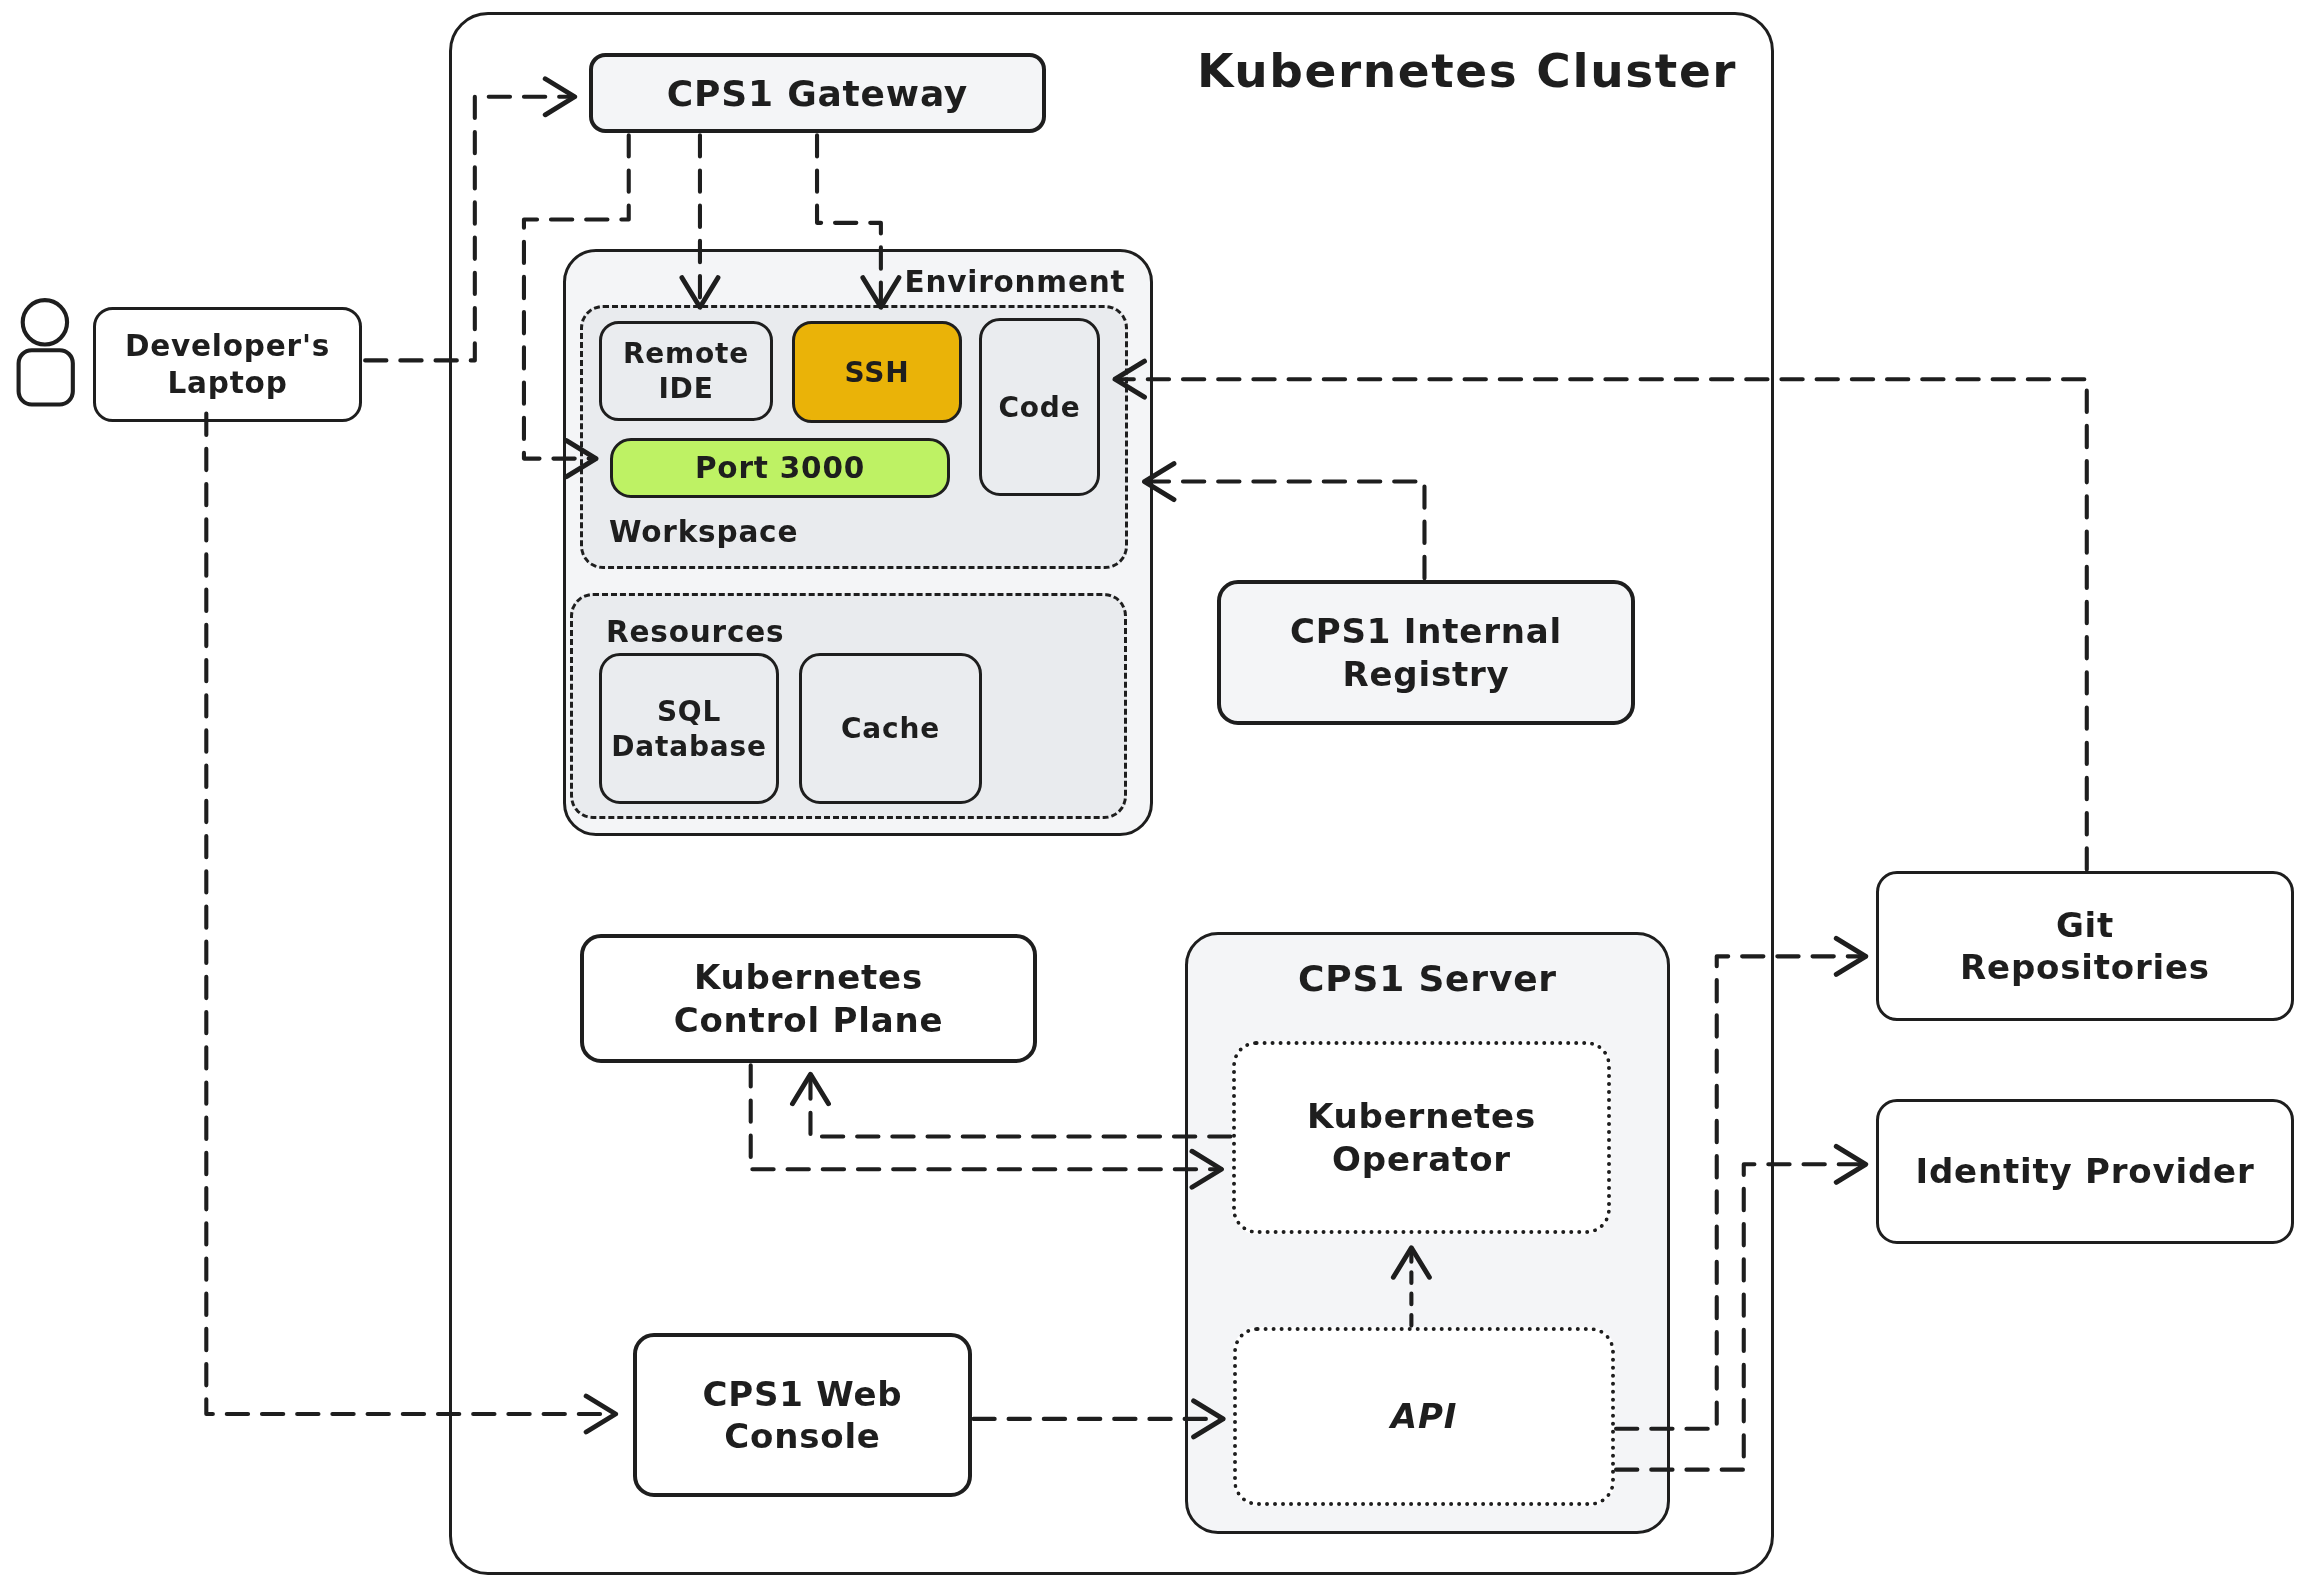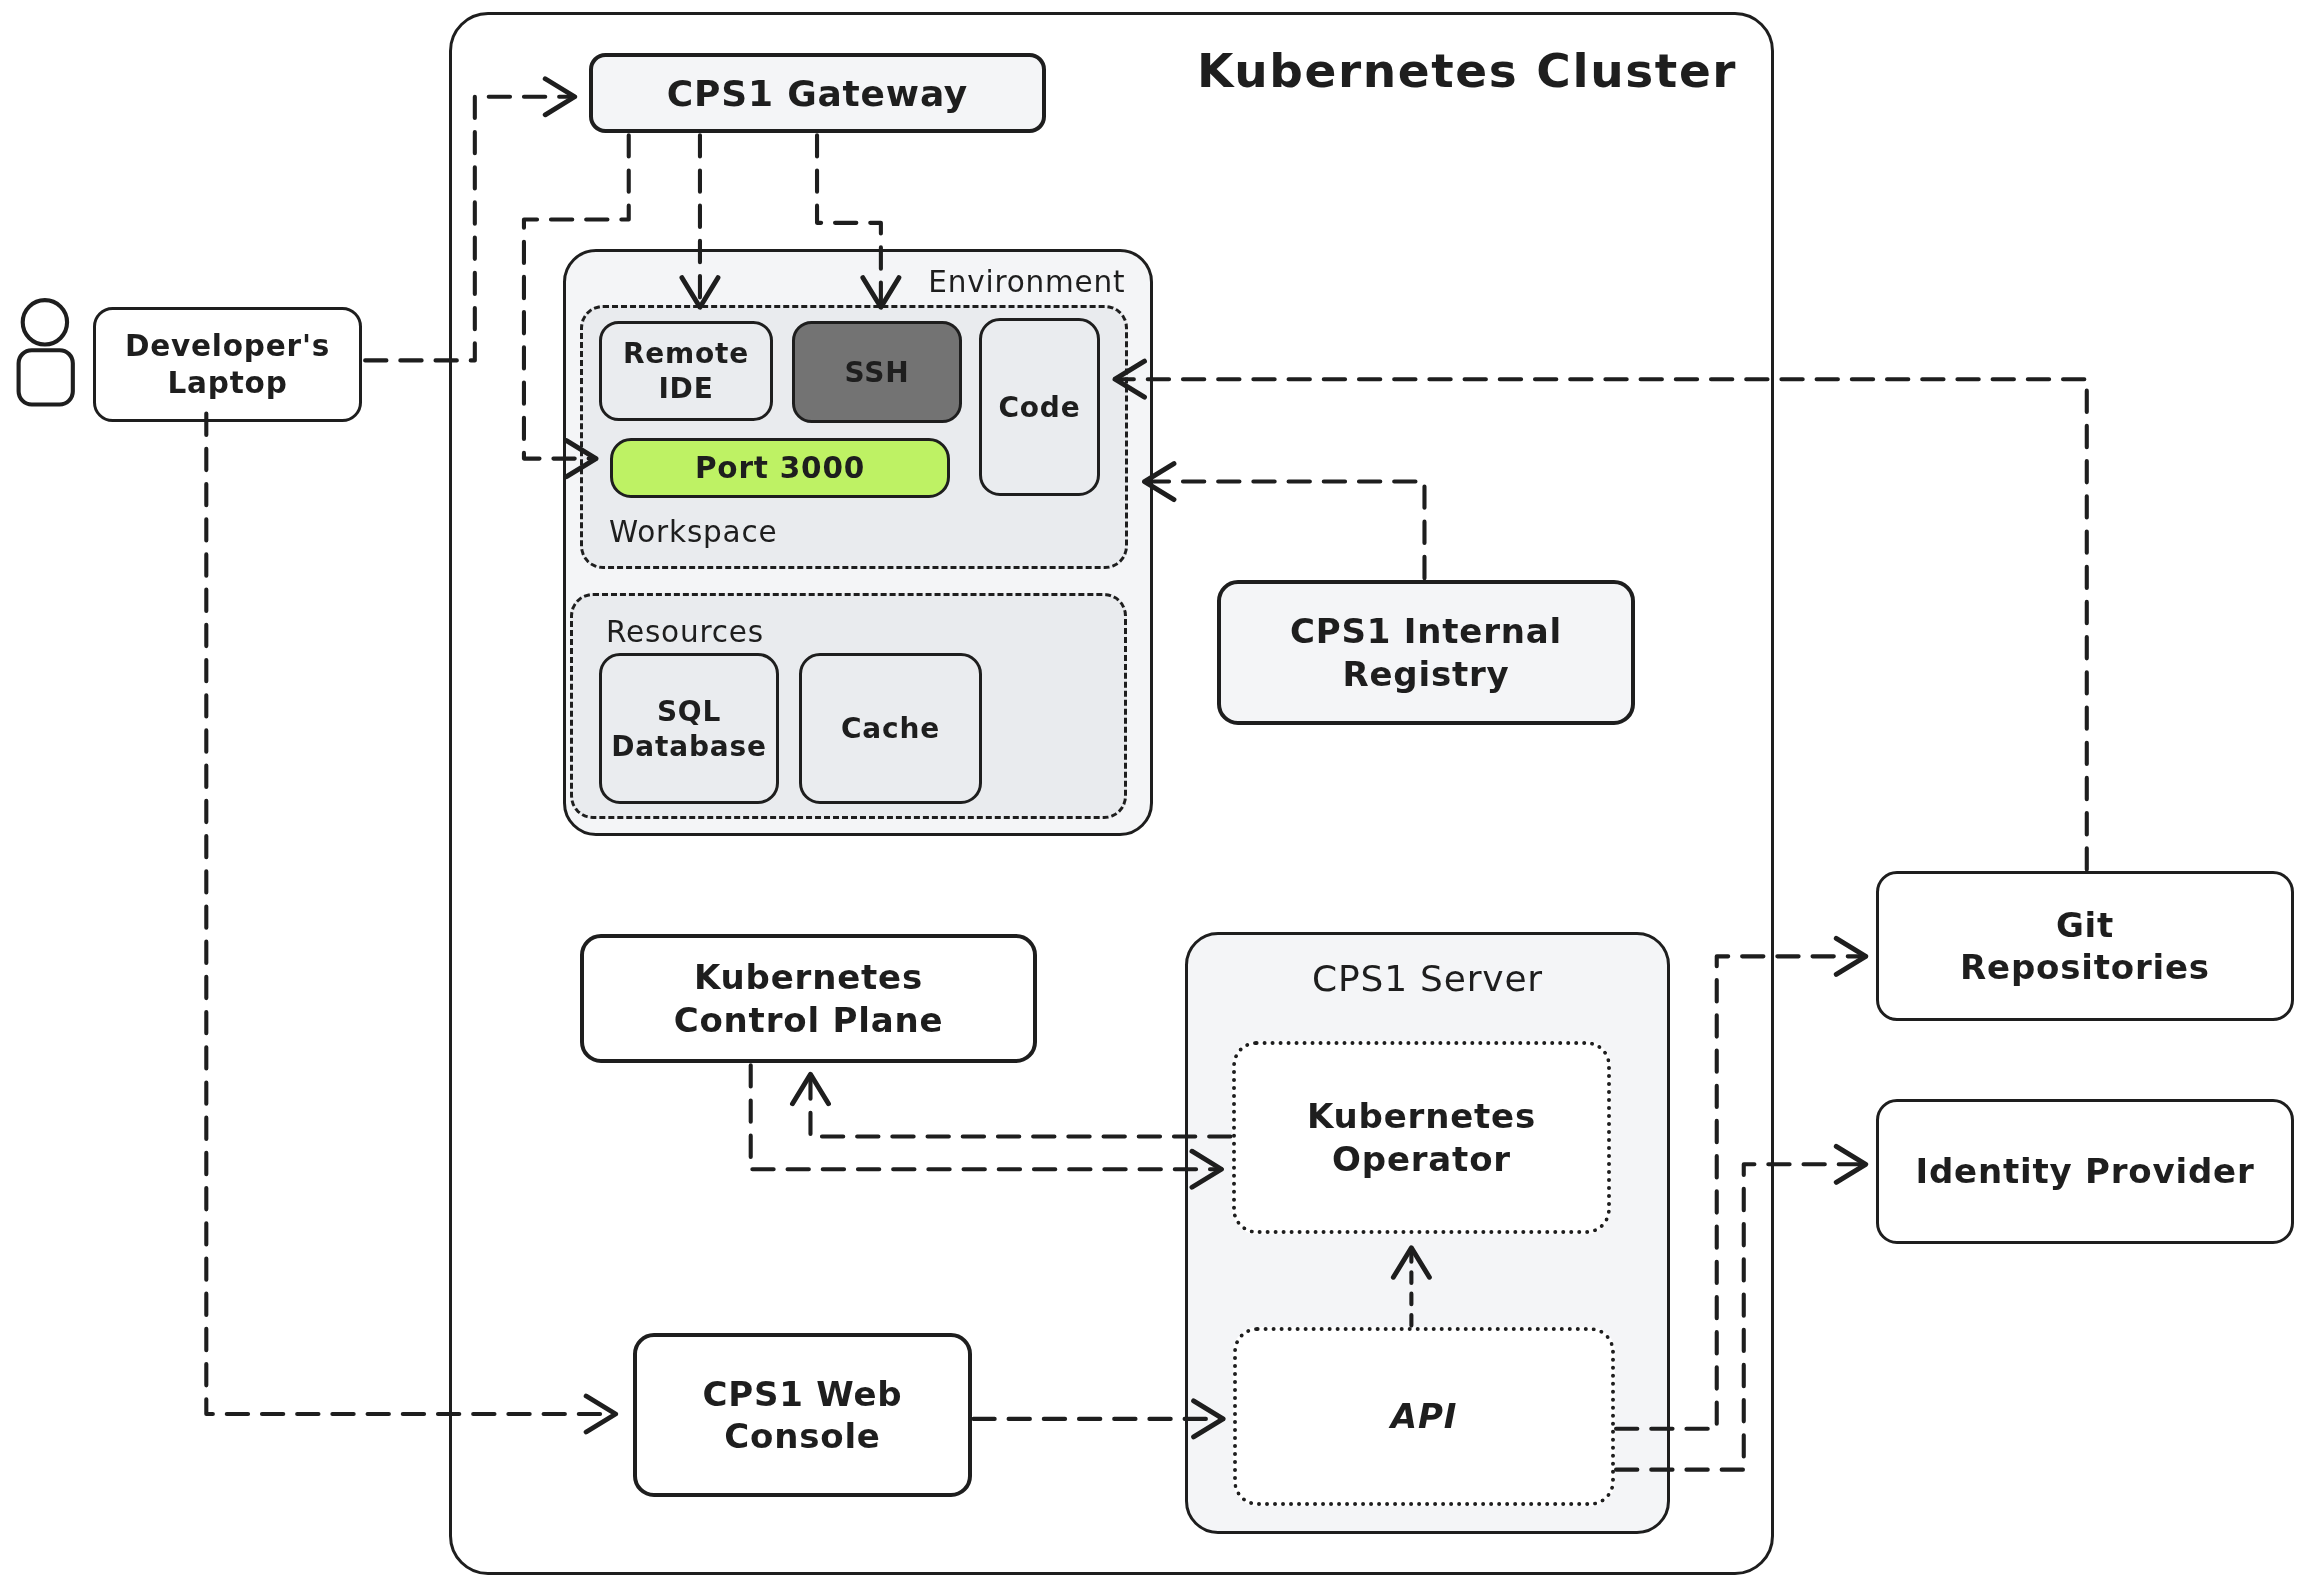--- a/index.html
+++ b/index.html
@@ -27,21 +27,21 @@
   .container{justify-content:flex-start;align-items:flex-start;}
   .fill-white{background:#ffffff;}
   .fill-light{background:var(--fill-light);}
   .fill-mid{background:var(--fill-mid);}
   .dashed{border-style:dashed;}
   .dotted{border-style:dotted;border-width:4.1px;}
   .b5{border-width:4.1px;}
 
   .corner-label{
     position:absolute;
-    font-weight:400;
+    font-weight:700;
     letter-spacing:0.8px;
     white-space:nowrap;
   }
   .f34{font-size:28px;}
   .f36{font-size:29.5px;}
   .f42{font-size:34px;}
   .f44{font-size:36px;}
   .title{
     position:absolute;
     font-size:47px;
@@ -81,21 +81,21 @@
 
   <div class="node container fill-mid dashed" style="left:580px;top:305px;width:548px;height:264px;border-radius:23px;">
     <span class="corner-label f36" style="left:26px;bottom:14.7px;">Workspace</span>
   </div>
 
   <div class="node fill-mid f34" style="left:599px;top:321px;width:174px;height:100px;border-radius:19.6px;background:#eaecef;">
     <span>Remote
 IDE</span>
   </div>
 
-  <div class="node fill-mid f34" style="left:792px;top:321px;width:170px;height:102px;border-radius:19.6px;background:#737373;">
+  <div class="node fill-mid f34" style="left:792px;top:321px;width:170px;height:102px;border-radius:19.6px;background:#eab308;">
     <span>SSH</span>
   </div>
 
   <div class="node fill-mid f34" style="left:979px;top:318px;width:121px;height:178px;border-radius:21px;background:#eaecef;">
     <span>Code</span>
   </div>
 
   <div class="node f36" style="left:610px;top:438px;width:340px;height:60px;border-radius:21px;background:#bef264;">
     <span>Port 3000</span>
   </div>

